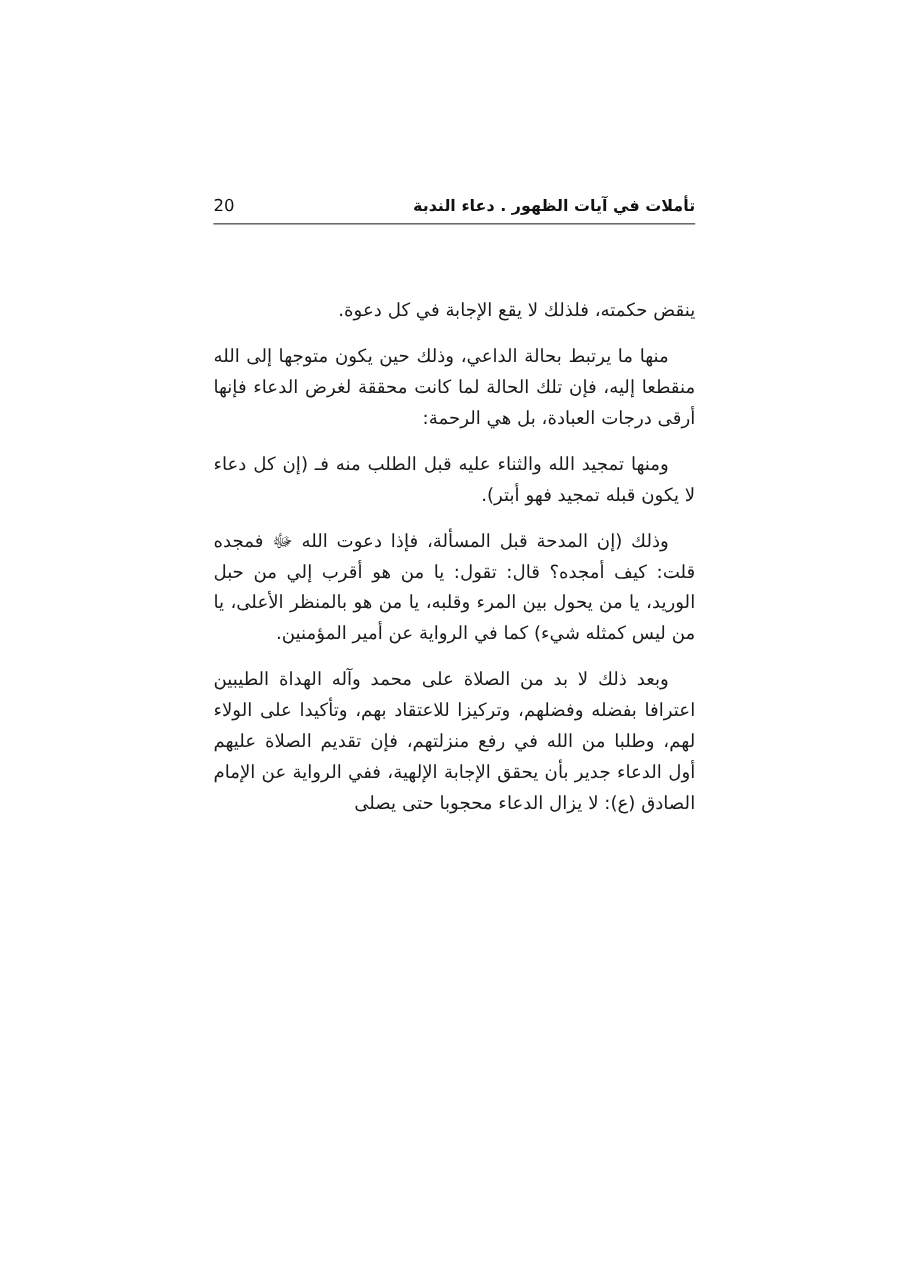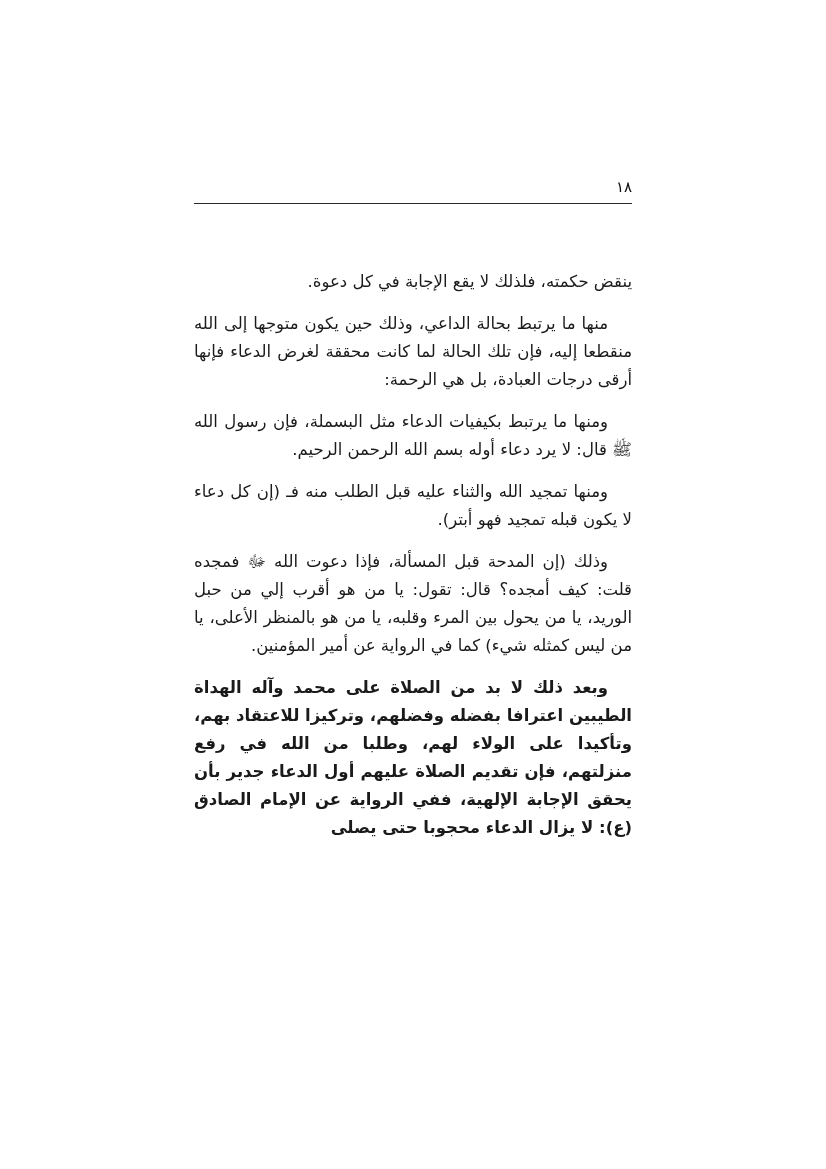--- a/index.html
+++ b/index.html
@@ -45,21 +45,21 @@
   .body-text {
     margin-top: 64px;
     font-size: 16.5px;
     line-height: 28px;
   }
   .para {
     margin: 0 0 14px 0;
     text-align: justify;
     text-justify: inter-word;
   }
-  .para:last-child { margin-bottom: 0; font-weight: bold; }
+  .para:last-child { margin-bottom: 0; }
   .para.plain { }
   .para.heading {
     font-weight: bold;
     margin-top: 4px;
     margin-bottom: 16px;
   }
   .para.indent {
     text-indent: 24px;
   }
   .para.list {
@@ -71,26 +71,26 @@
     transform: translateY(-2px);
   }
 </style>
 </head>
 <body>
 
 <div class="page">
   <div class="content">
 
     <div class="header-row">
-      <span class="header-page-number">١٨</span>
+      <span class="header-title">تأملات في آيات الظهور . دعاء الندبة</span>
+      <span class="header-page-number">20</span>
     </div>
 
     <div class="body-text">
         <p class="para plain"><span>ينقض حكمته، فلذلك لا يقع الإجابة في كل دعوة.</span></p>
         <p class="para indent"><span>منها ما يرتبط بحالة الداعي، وذلك حين يكون متوجها إلى الله منقطعا إليه، فإن تلك الحالة لما كانت محققة لغرض الدعاء فإنها أرقى درجات العبادة، بل هي الرحمة:</span></p>
-        <p class="para indent"><span>ومنها ما يرتبط بكيفيات الدعاء مثل البسملة، فإن رسول الله ﷺ قال: لا يرد دعاء أوله بسم الله الرحمن الرحيم.</span></p>
         <p class="para indent"><span>ومنها تمجيد الله والثناء عليه قبل الطلب منه فـ (إن كل دعاء لا يكون قبله تمجيد فهو أبتر).</span></p>
         <p class="para indent"><span>وذلك (إن المدحة قبل المسألة، فإذا دعوت الله ﷻ فمجده قلت: كيف أمجده؟ قال: تقول: يا من هو أقرب إلي من حبل الوريد، يا من يحول بين المرء وقلبه، يا من هو بالمنظر الأعلى، يا من ليس كمثله شيء) كما في الرواية عن أمير المؤمنين.</span></p>
         <p class="para indent"><span>وبعد ذلك لا بد من الصلاة على محمد وآله الهداة الطيبين اعترافا بفضله وفضلهم، وتركيزا للاعتقاد بهم، وتأكيدا على الولاء لهم، وطلبا من الله في رفع منزلتهم، فإن تقديم الصلاة عليهم أول الدعاء جدير بأن يحقق الإجابة الإلهية، ففي الرواية عن الإمام الصادق (ع): لا يزال الدعاء محجوبا حتى يصلى</span></p>
       </div>
 
   </div>
 </div>
 
 </body></html>

